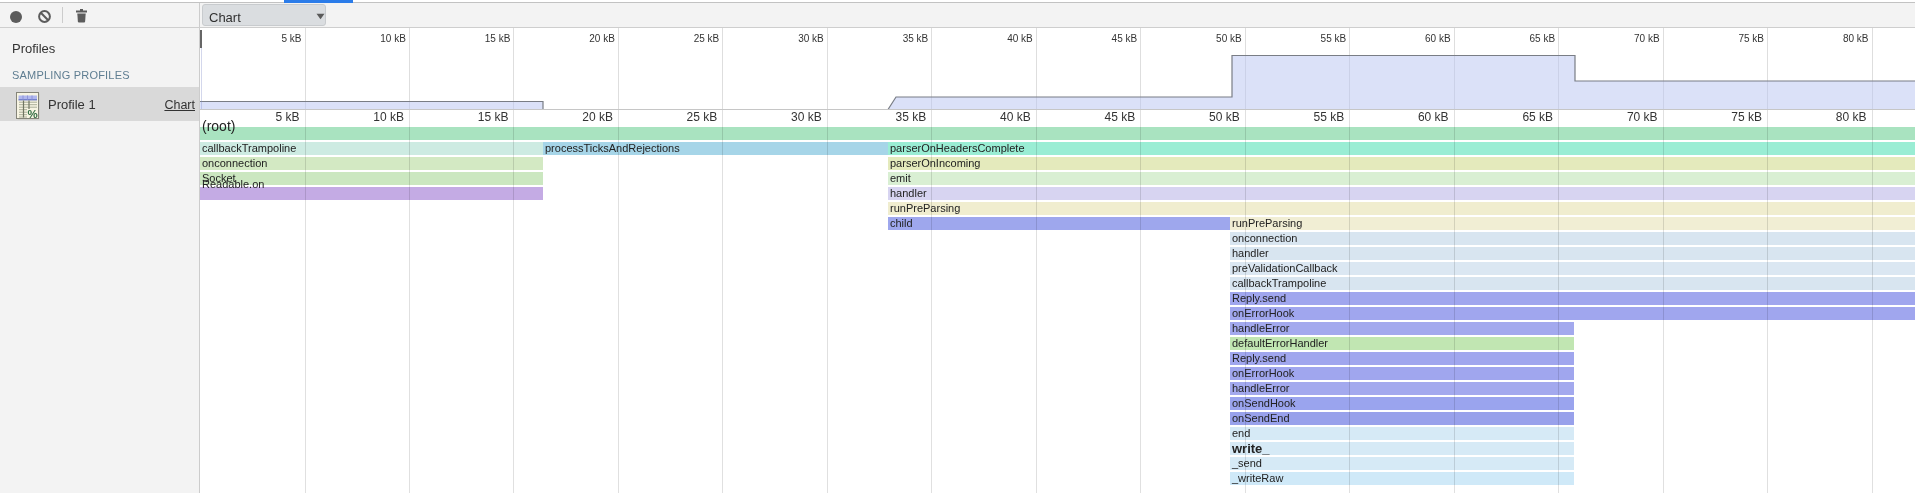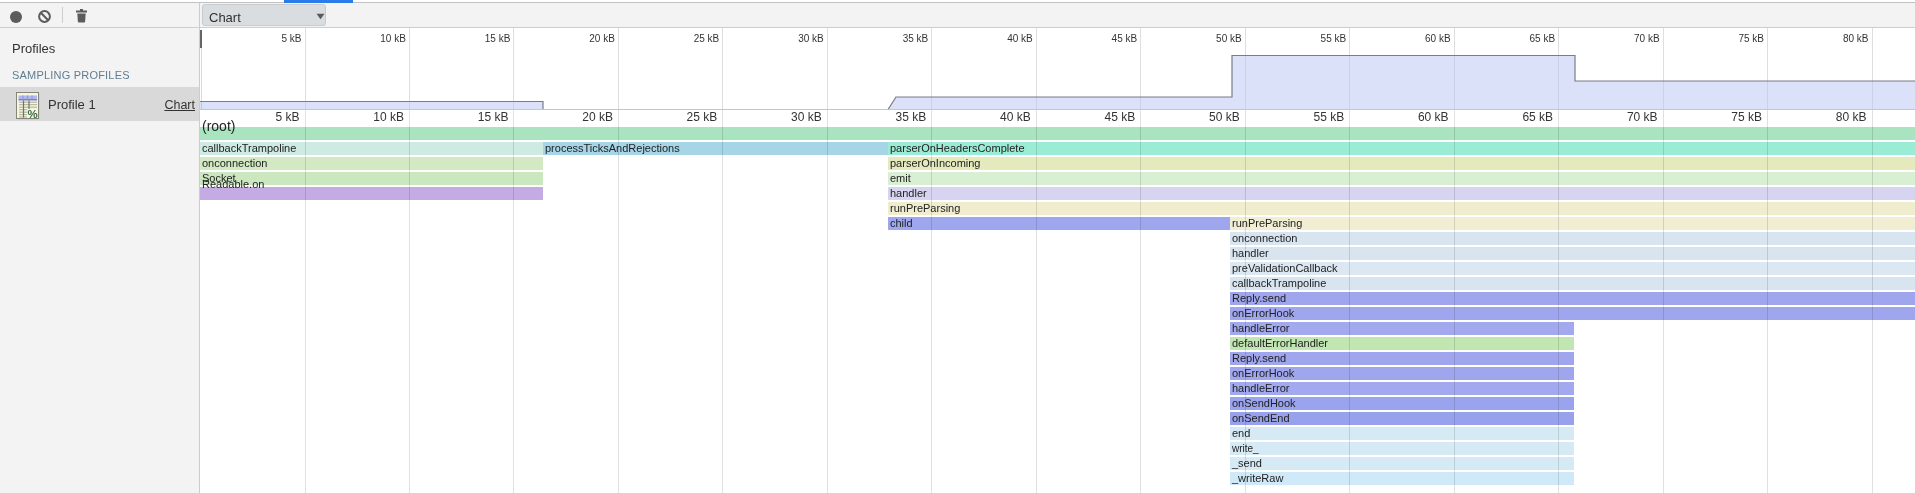--- a/index.html
+++ b/index.html
@@ -165,21 +165,21 @@
 <div class="lbl" style="left:1232px;top:367px;font-size:11px;line-height:13px;color:#222;">onErrorHook</div>
 <div class="abs" style="left:1230px;top:382px;width:344px;height:13px;background:#a3a9ee;"></div>
 <div class="lbl" style="left:1232px;top:382px;font-size:11px;line-height:13px;color:#222;">handleError</div>
 <div class="abs" style="left:1230px;top:397px;width:344px;height:13px;background:#9aa4ee;"></div>
 <div class="lbl" style="left:1232px;top:397px;font-size:11px;line-height:13px;color:#222;">onSendHook</div>
 <div class="abs" style="left:1230px;top:412px;width:344px;height:13px;background:#98a1eb;"></div>
 <div class="lbl" style="left:1232px;top:412px;font-size:11px;line-height:13px;color:#222;">onSendEnd</div>
 <div class="abs" style="left:1230px;top:427px;width:344px;height:13px;background:#d6eaf6;"></div>
 <div class="lbl" style="left:1232px;top:427px;font-size:11px;line-height:13px;color:#222;">end</div>
 <div class="abs" style="left:1230px;top:442px;width:344px;height:13px;background:#d6eaf6;"></div>
-<div class="lbl" style="left:1232px;top:442px;font-size:10px;line-height:13px;color:#222;">write_</div>
+<div class="lbl" style="left:1232px;top:442px;font-size:13px;line-height:13px;color:#222;font-weight:bold;">write_</div>
 <div class="abs" style="left:1230px;top:457px;width:344px;height:13px;background:#d6eaf6;"></div>
 <div class="lbl" style="left:1232px;top:457px;font-size:11px;line-height:13px;color:#222;">_send</div>
 <div class="abs" style="left:1230px;top:472px;width:344px;height:13px;background:#cfe9f8;"></div>
 <div class="lbl" style="left:1232px;top:472px;font-size:11px;line-height:13px;color:#222;">_writeRaw</div>
 <div class="abs" style="left:304.5px;top:110px;width:1px;height:383px;background:rgba(0,0,0,0.12);"></div>
 <div class="abs" style="left:408.9px;top:110px;width:1px;height:383px;background:rgba(0,0,0,0.12);"></div>
 <div class="abs" style="left:513.4px;top:110px;width:1px;height:383px;background:rgba(0,0,0,0.12);"></div>
 <div class="abs" style="left:617.9px;top:110px;width:1px;height:383px;background:rgba(0,0,0,0.12);"></div>
 <div class="abs" style="left:722.3px;top:110px;width:1px;height:383px;background:rgba(0,0,0,0.12);"></div>
 <div class="abs" style="left:826.8px;top:110px;width:1px;height:383px;background:rgba(0,0,0,0.12);"></div>

